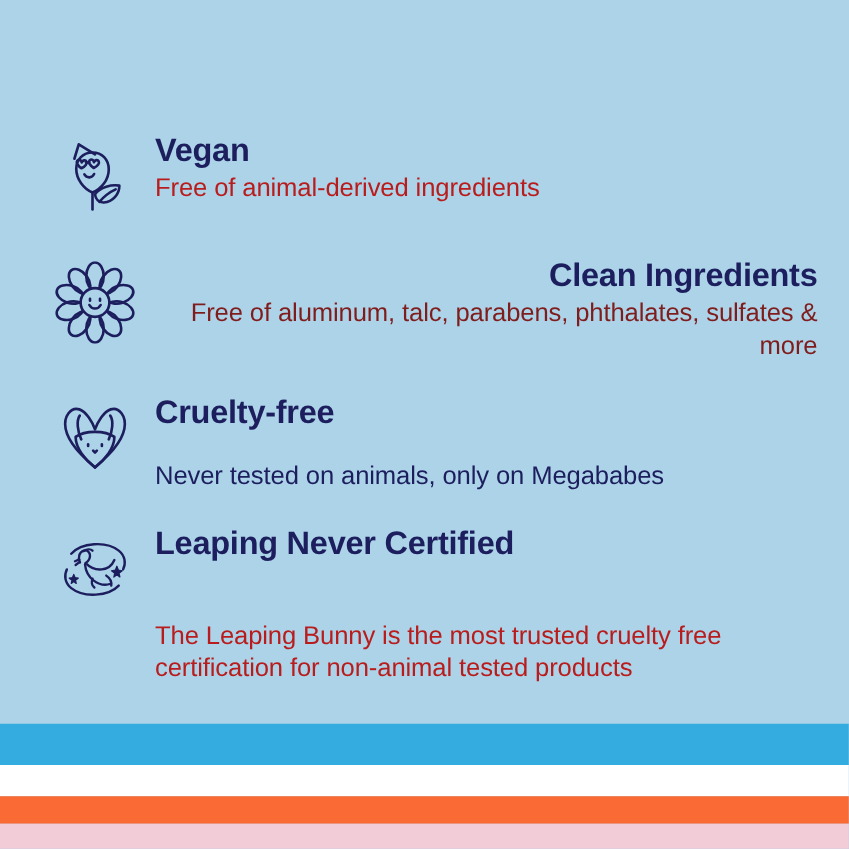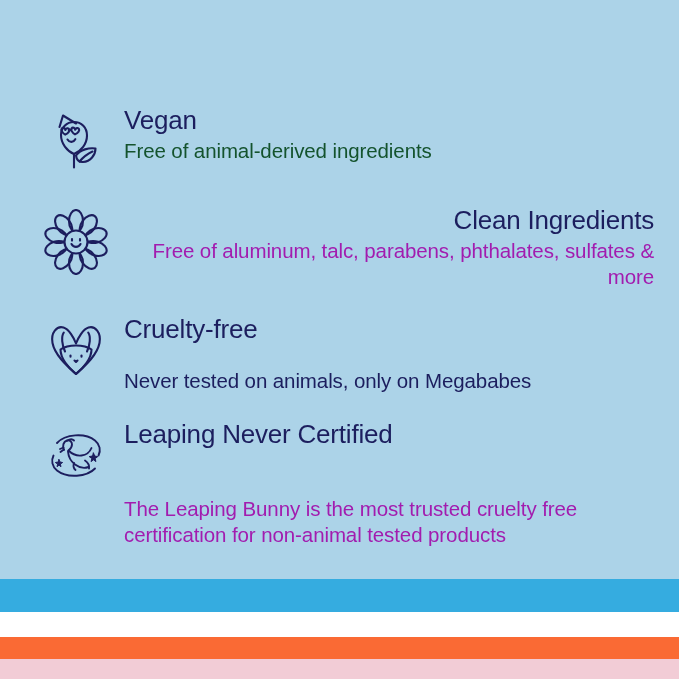--- a/index.html
+++ b/index.html
@@ -45,21 +45,21 @@
   .feature-icon svg {
     display: block;
   }
   .feature-text {
     flex: 1 1 auto;
     padding-top: 2px;
     max-width: 530px;
   }
   .feature-title {
     font-size: 26px;
-    font-weight: normal;
+    font-weight: bold;
     color: #1c1e5e;
     line-height: 1.12;
     letter-spacing: -0.2px;
     margin: 0 0 3px 0;
   }
   .feature-desc {
     font-size: 20.5px;
     font-weight: normal;
     color: #20255e;
     line-height: 1.28;
@@ -109,21 +109,21 @@
           <path d="M24.5 30.5 C26.5 33.8 30.5 33.6 32.3 30.2"></path>
 
           <path d="M31 45 L31 58.5"></path>
 
           <path d="M33 46.5 C37 40.5 46.5 38.5 52.5 39.5 C52.5 46 47.5 52.5 40 53 C36 53.2 33.5 50.5 33 46.5 Z"></path>
           <path d="M49.5 42.5 C44 45 39.5 49 36.5 52.5"></path>
         </svg>
       </div>
       <div class="feature-text">
         <p class="feature-title" style="color: rgb(28, 30, 94);">Vegan</p>
-        <p class="feature-desc" style="color: #14532d;">Free of animal-derived ingredients</p>
+        <p class="feature-desc" style="color: #b91c1c;">Free of animal-derived ingredients</p>
       </div>
     </div>
 
     <div class="feature-row row-clean">
       <div class="feature-icon">
         <svg width="66" height="66" viewBox="0 0 66 66" fill="none" stroke="#1c1e5e" stroke-width="2.1" stroke-linecap="round" stroke-linejoin="round">
           <g>
 
             <g transform="translate(33,33)">
               <ellipse cx="0" cy="-21" rx="7" ry="11" transform="rotate(0)"></ellipse>
@@ -142,21 +142,21 @@
 
             <path d="M29 30 L29 31.6"></path>
             <path d="M37 30 L37 31.6"></path>
 
             <path d="M28.5 35 C30.5 38.8 35.5 38.8 37.5 35"></path>
           </g>
         </svg>
       </div>
       <div class="feature-text">
         <p class="feature-title" style="color: rgb(28, 30, 94);">Clean Ingredients</p>
-        <p class="feature-desc" style="color: #a21caf;">Free of aluminum, talc, parabens, phthalates, sulfates &amp; more</p>
+        <p class="feature-desc" style="color: #7f1d1d;">Free of aluminum, talc, parabens, phthalates, sulfates &amp; more</p>
       </div>
     </div>
 
     <div class="feature-row row-cruelty">
       <div class="feature-icon">
         <svg width="66" height="66" viewBox="0 0 66 66" fill="none" stroke="#1c1e5e" stroke-width="2.1" stroke-linecap="round" stroke-linejoin="round">
 
           <path d="M33 56 C26 49.5 12 38 9.5 25 C7.5 14.5 14 7.5 20.5 9.5 C26 11.2 31 20 33 25.5 C35 20 40 11.2 45.5 9.5 C52 7.5 58.5 14.5 56.5 25 C54 38 40 49.5 33 56 Z"></path>
 
           <path d="M20.8 14.5 C18 18.5 19 27 22 33.5"></path>
@@ -200,21 +200,21 @@
           <path d="M20.5 24.5 L17 26"></path>
           <path d="M20.8 26.5 L17.5 29"></path>
 
           <path d="M50.5 30 L51.7 33 L54.8 33.6 L52.2 35.5 L52.9 38.6 L50.5 36.8 L48.1 38.6 L48.8 35.5 L46.2 33.6 L49.3 33 Z" fill="#1c1e5e" stroke-width="1"></path>
 
           <path d="M16 36.5 L17 39 L19.6 39.5 L17.4 41.1 L18 43.7 L16 42.2 L14 43.7 L14.6 41.1 L12.4 39.5 L15 39 Z" fill="#1c1e5e" stroke-width="1"></path>
         </svg>
       </div>
       <div class="feature-text">
         <p class="feature-title" style="color: rgb(28, 30, 94);">Leaping Never Certified</p>
-        <p class="feature-desc" style="color: #a21caf; margin-top: 47px;">The Leaping Bunny is the most trusted cruelty free certification for non-animal tested products</p>
+        <p class="feature-desc" style="color: #b91c1c; margin-top: 47px;">The Leaping Bunny is the most trusted cruelty free certification for non-animal tested products</p>
       </div>
     </div>
 
   </div>
 
   <div class="stripes">
     <div class="stripe stripe-blue" style="background: rgb(53, 172, 224);"></div>
     <div class="stripe stripe-white" style="background: rgb(255, 255, 255);"></div>
     <div class="stripe stripe-orange" style="background: rgb(250, 106, 52);"></div>
     <div class="stripe stripe-pink" style="background: rgb(242, 204, 214);"></div>

